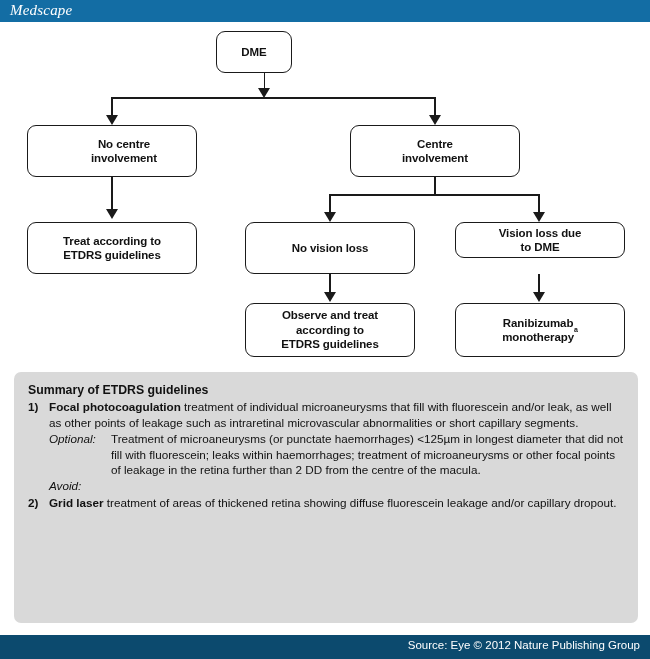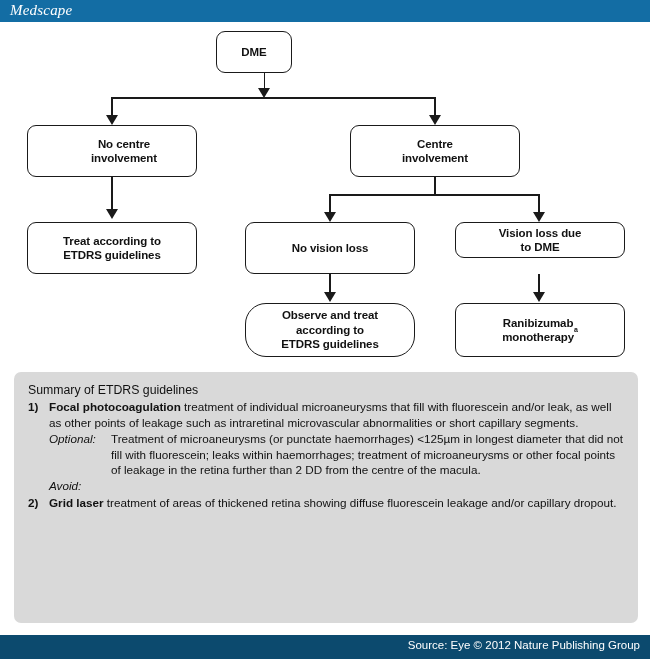--- a/index.html
+++ b/index.html
@@ -98,21 +98,21 @@
     width: 624px; height: 251px;
     box-sizing: border-box;
     background: #d9d9d9;
     border-radius: 7px;
     padding: 10px 12px 0 14px;
     font-size: 11.7px;
     color: #111111;
     line-height: 1.32;
   }
   #summary .stitle {
-    font-weight: normal;
+    font-weight: bold;
     font-size: 12.3px;
     margin-bottom: 1px;
   }
   .itemrow {
     display: flex;
     align-items: flex-start;
   }
   .itemnum {
     font-weight: bold;
     width: 21px;
@@ -189,21 +189,21 @@
   <div class="node" style="left:455px; top:200px; width:170px; height:36px;">
     <span style="white-space:pre-line;">Vision loss due
 to DME</span>
   </div>
 
   <div class="vline" style="left:329px; top:252px; height:20px;"></div>
   <div class="arrow" style="left:323.5px; top:270px;"></div>
   <div class="vline" style="left:538.4px; top:252px; height:20px;"></div>
   <div class="arrow" style="left:533px; top:270px;"></div>
 
-  <div class="node" style="left:245px; top:281px; width:170px; height:54px;border-radius:21px;">
+  <div class="node" style="left:245px; top:281px; width:170px; height:54px;">
     <span style="white-space:pre-line;">Observe and treat
 according to
 ETDRS guidelines</span>
   </div>
   <div class="node" style="left:455px; top:281px; width:170px; height:54px;">
     <span style="white-space:pre-line;">Ranibizumab
 monotherapy</span>
       <span class="sup">a</span>
   </div>
 

